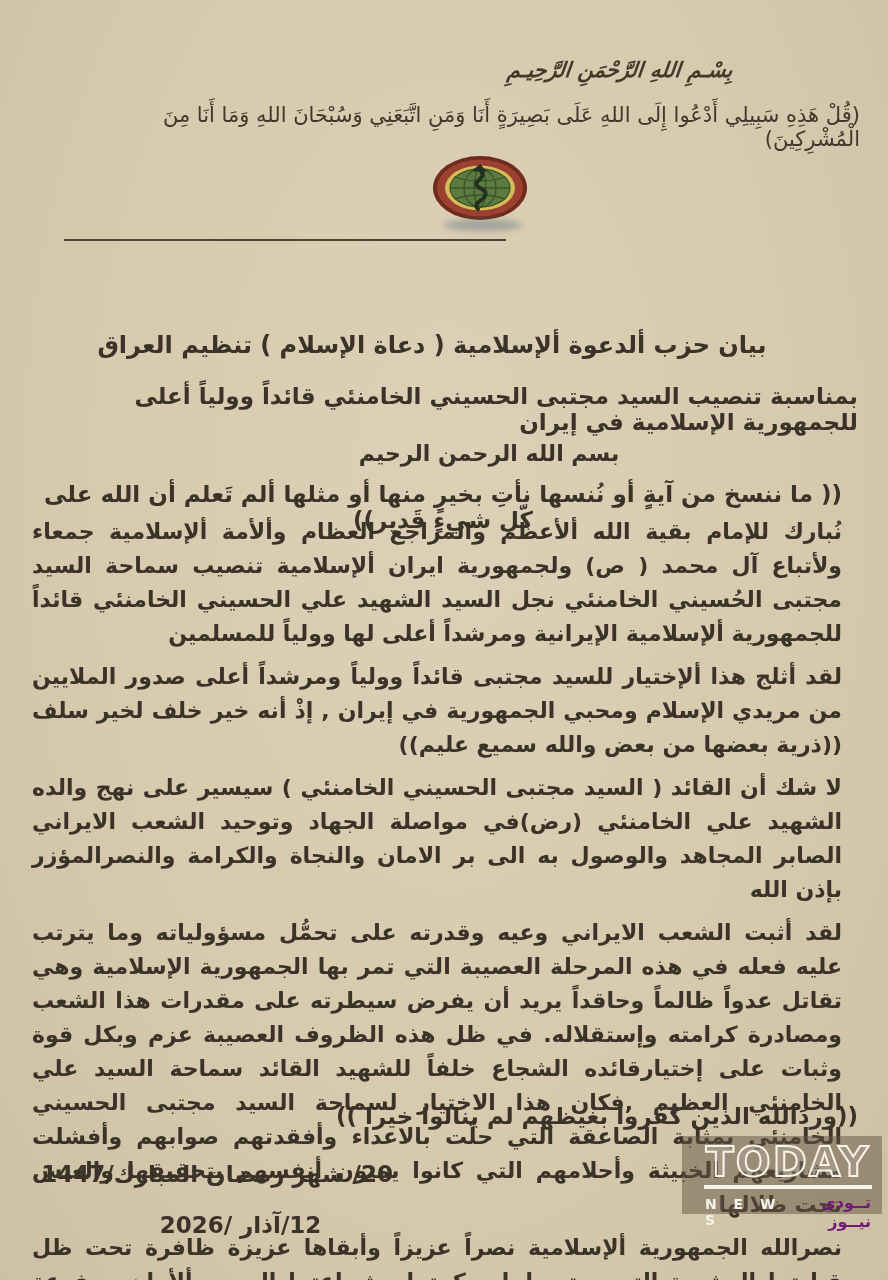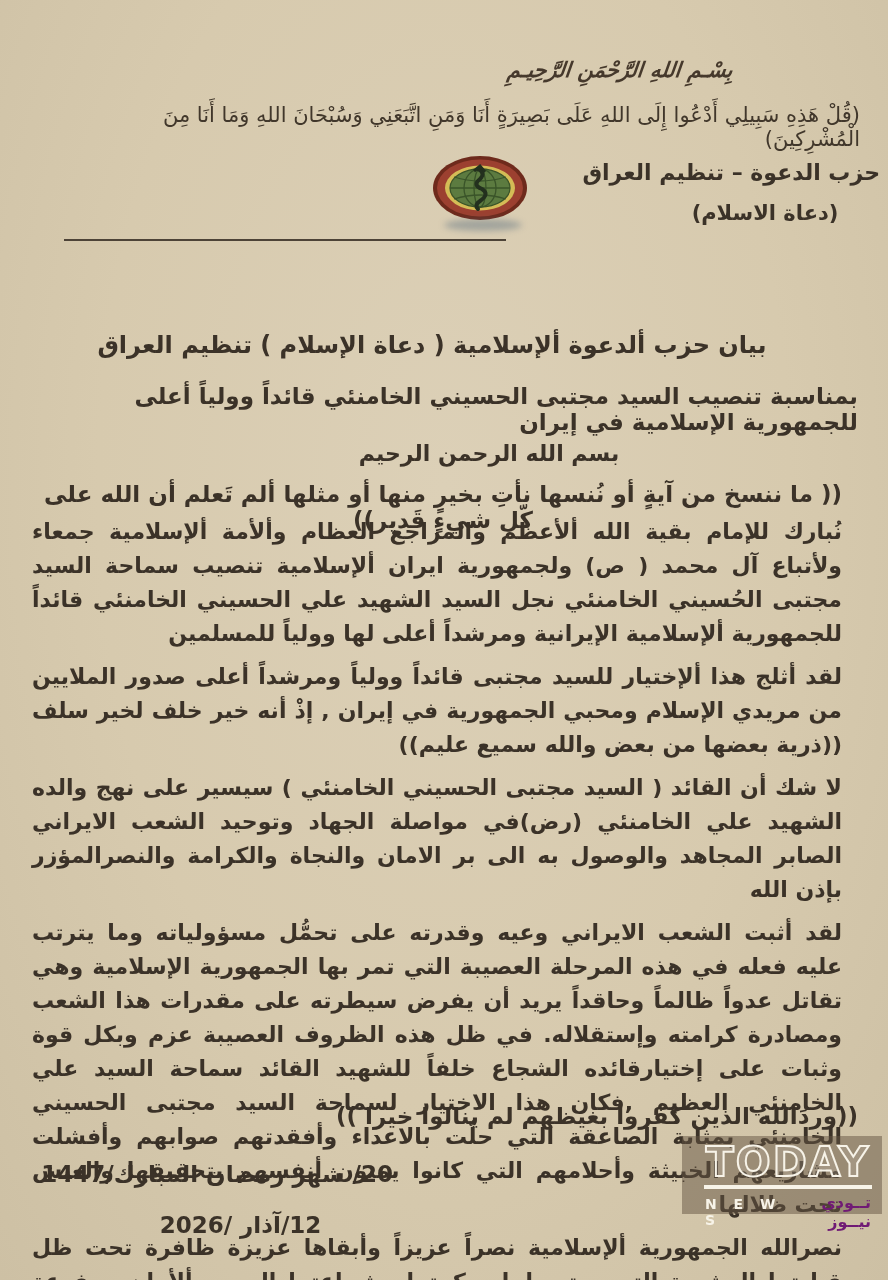--- a/index.html
+++ b/index.html
@@ -76,24 +76,20 @@
   .wm-arabic{color:#701a75;font-size:16px;font-weight:bold;direction:rtl;}
 </style>
 </head>
 <body>
 
 <div class="page">
 
   <div class="basmala-callig ink">بِسْـمِ اللهِ الرَّحْمَنِ الرَّحِيـمِ</div>
   <div class="verse-top">(قُلْ هَذِهِ سَبِيلِي أَدْعُوا إِلَى اللهِ عَلَى بَصِيرَةٍ أَنَا وَمَنِ اتَّبَعَنِي وَسُبْحَانَ اللهِ وَمَا أَنَا مِنَ الْمُشْرِكِينَ)</div>
 
-  <div class="org-block">
-    <div class="org-name ink">حزب الدعوة – تنظيم العراق</div>
-    <div class="org-sub ink">(دعاة الاسلام)</div>
-  </div>
 
   <div class="emblem">
     <svg width="96" height="66" viewBox="0 0 96 66">
       <ellipse cx="48" cy="33" rx="47" ry="32" fill="#6e2a1c"></ellipse>
       <ellipse cx="48" cy="33" rx="43" ry="28.5" fill="#9c4030"></ellipse>
       <ellipse cx="48" cy="33" rx="35" ry="22.5" fill="#d4bc56"></ellipse>
       <ellipse cx="48" cy="33" rx="30" ry="19" fill="#5c7b40"></ellipse>
       <g stroke="#3a5429" stroke-width="1.3" fill="none">
         <ellipse cx="48" cy="33" rx="30" ry="19"></ellipse>
         <ellipse cx="48" cy="33" rx="16" ry="19"></ellipse>

